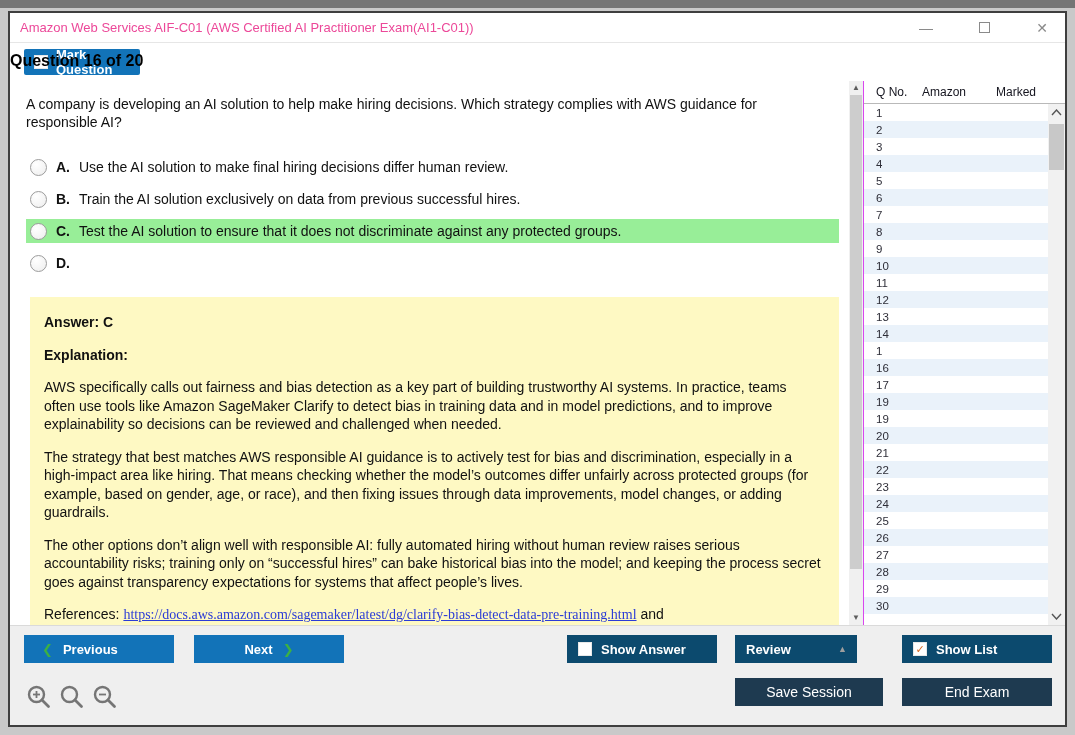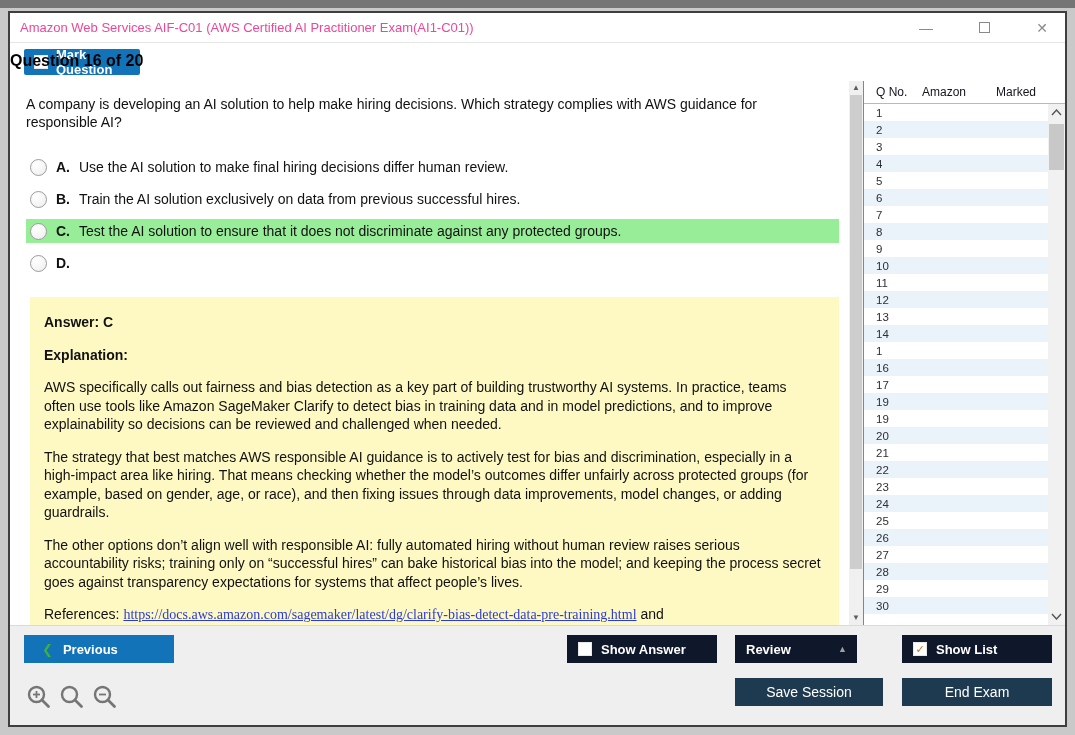--- a/index.html
+++ b/index.html
@@ -78,21 +78,21 @@
   .list-scroll svg { position:absolute; left:3px; }
   .list-scroll .chev-up { top:5px; }
   .list-scroll .chev-down { bottom:5px; }
   .list-scroll .thumb { position:absolute; left:1px; right:1px; top:20px; height:46px; background:#c8c8c8; cursor:pointer; }
 
   
   .bottombar { flex:0 0 100px; background:#efefef; border-top:1px solid #dadada; position:relative; }
   .btn { position:absolute; height:28px; display:flex; align-items:center; font-size:13px;
     font-weight:bold; color:#fff; cursor:pointer; }
   .btn-blue { background:#1273b8; }
-  .btn-orange { background:#0f172a; }
+  .btn-orange { background:#0c4a6e; }
   .btn-navy { background:#1e3a50; font-weight:normal; font-size:14px; justify-content:center; }
   .chev { color:#3cb043; font-weight:bold; font-size:13px; }
   .btn-prev { left:14px; top:9px; width:150px; padding-left:18px; gap:10px; }
   .btn-next { left:184px; top:9px; width:150px; justify-content:center; gap:10px; }
   .btn-show-answer { left:557px; top:9px; width:150px; padding-left:11px; gap:9px; }
   .btn-review { left:725px; top:9px; width:122px; padding-left:11px; }
   .btn-review .tri { margin-left:auto; margin-right:10px; color:#9e9e9e; font-size:9px; }
   .btn-show-list { left:892px; top:9px; width:150px; padding-left:11px; gap:9px; }
   .btn-save { left:725px; top:52px; width:148px; }
   .btn-end { left:892px; top:52px; width:150px; }
@@ -277,20 +277,24 @@
             </svg>
         </div>
       </div>
     </div>
   </div>
 
   <div class="bottombar">
     <div class="btn btn-blue btn-prev">
       <span class="chev">❮</span>
       <span>Previous</span>
+    </div>
+    <div class="btn btn-blue btn-next">
+      <span>Next</span>
+      <span class="chev">❯</span>
     </div>
 
     <div class="btn btn-orange btn-show-answer">
       <span class="checkbox"></span>
       <span>Show Answer</span>
     </div>
     <div class="btn btn-orange btn-review">
       <span>Review</span>
       <span class="tri">▲</span>
     </div>

